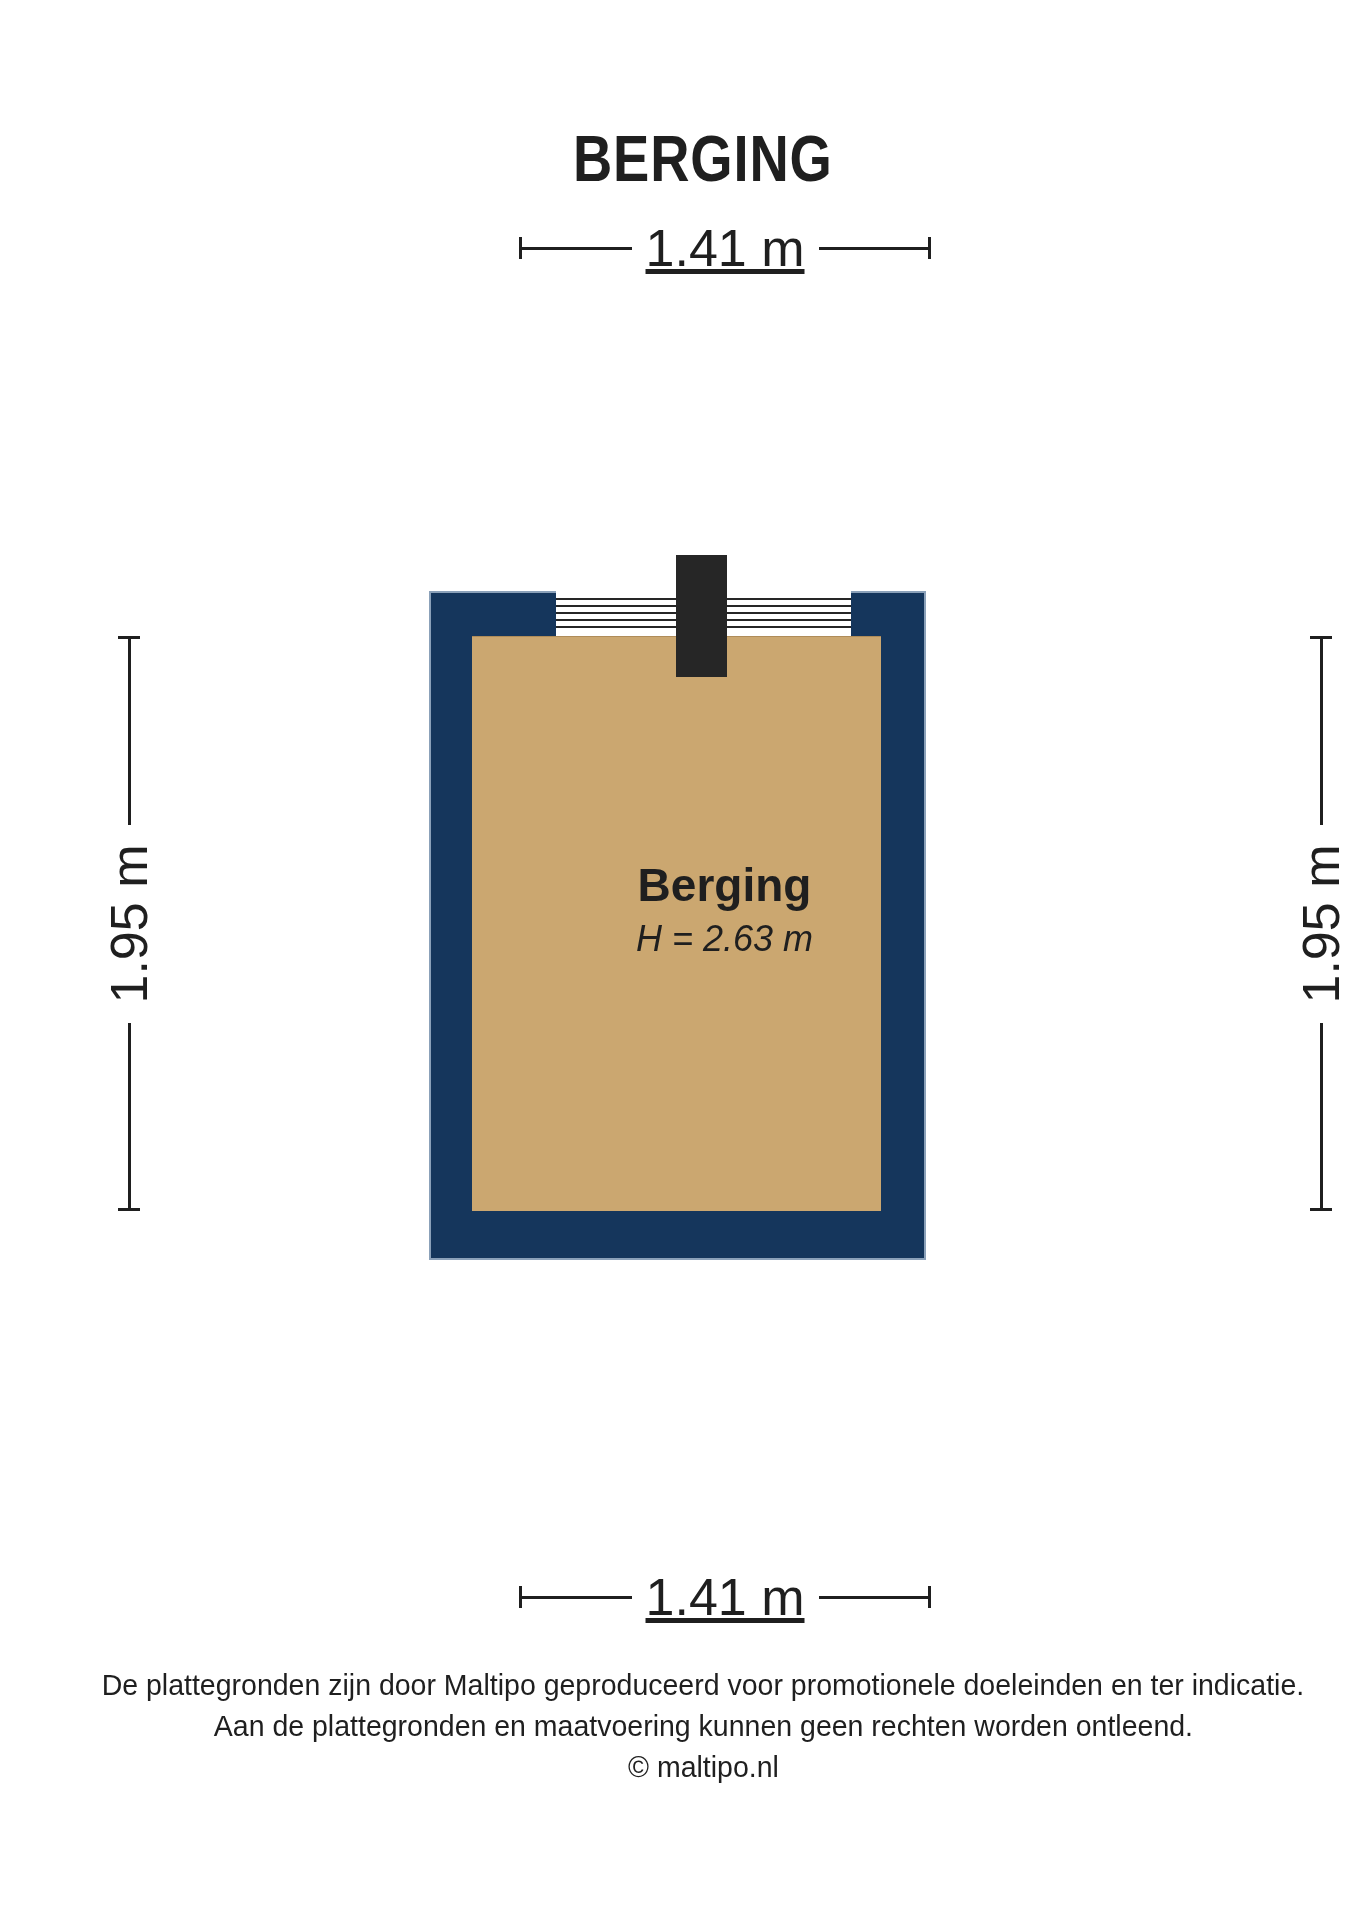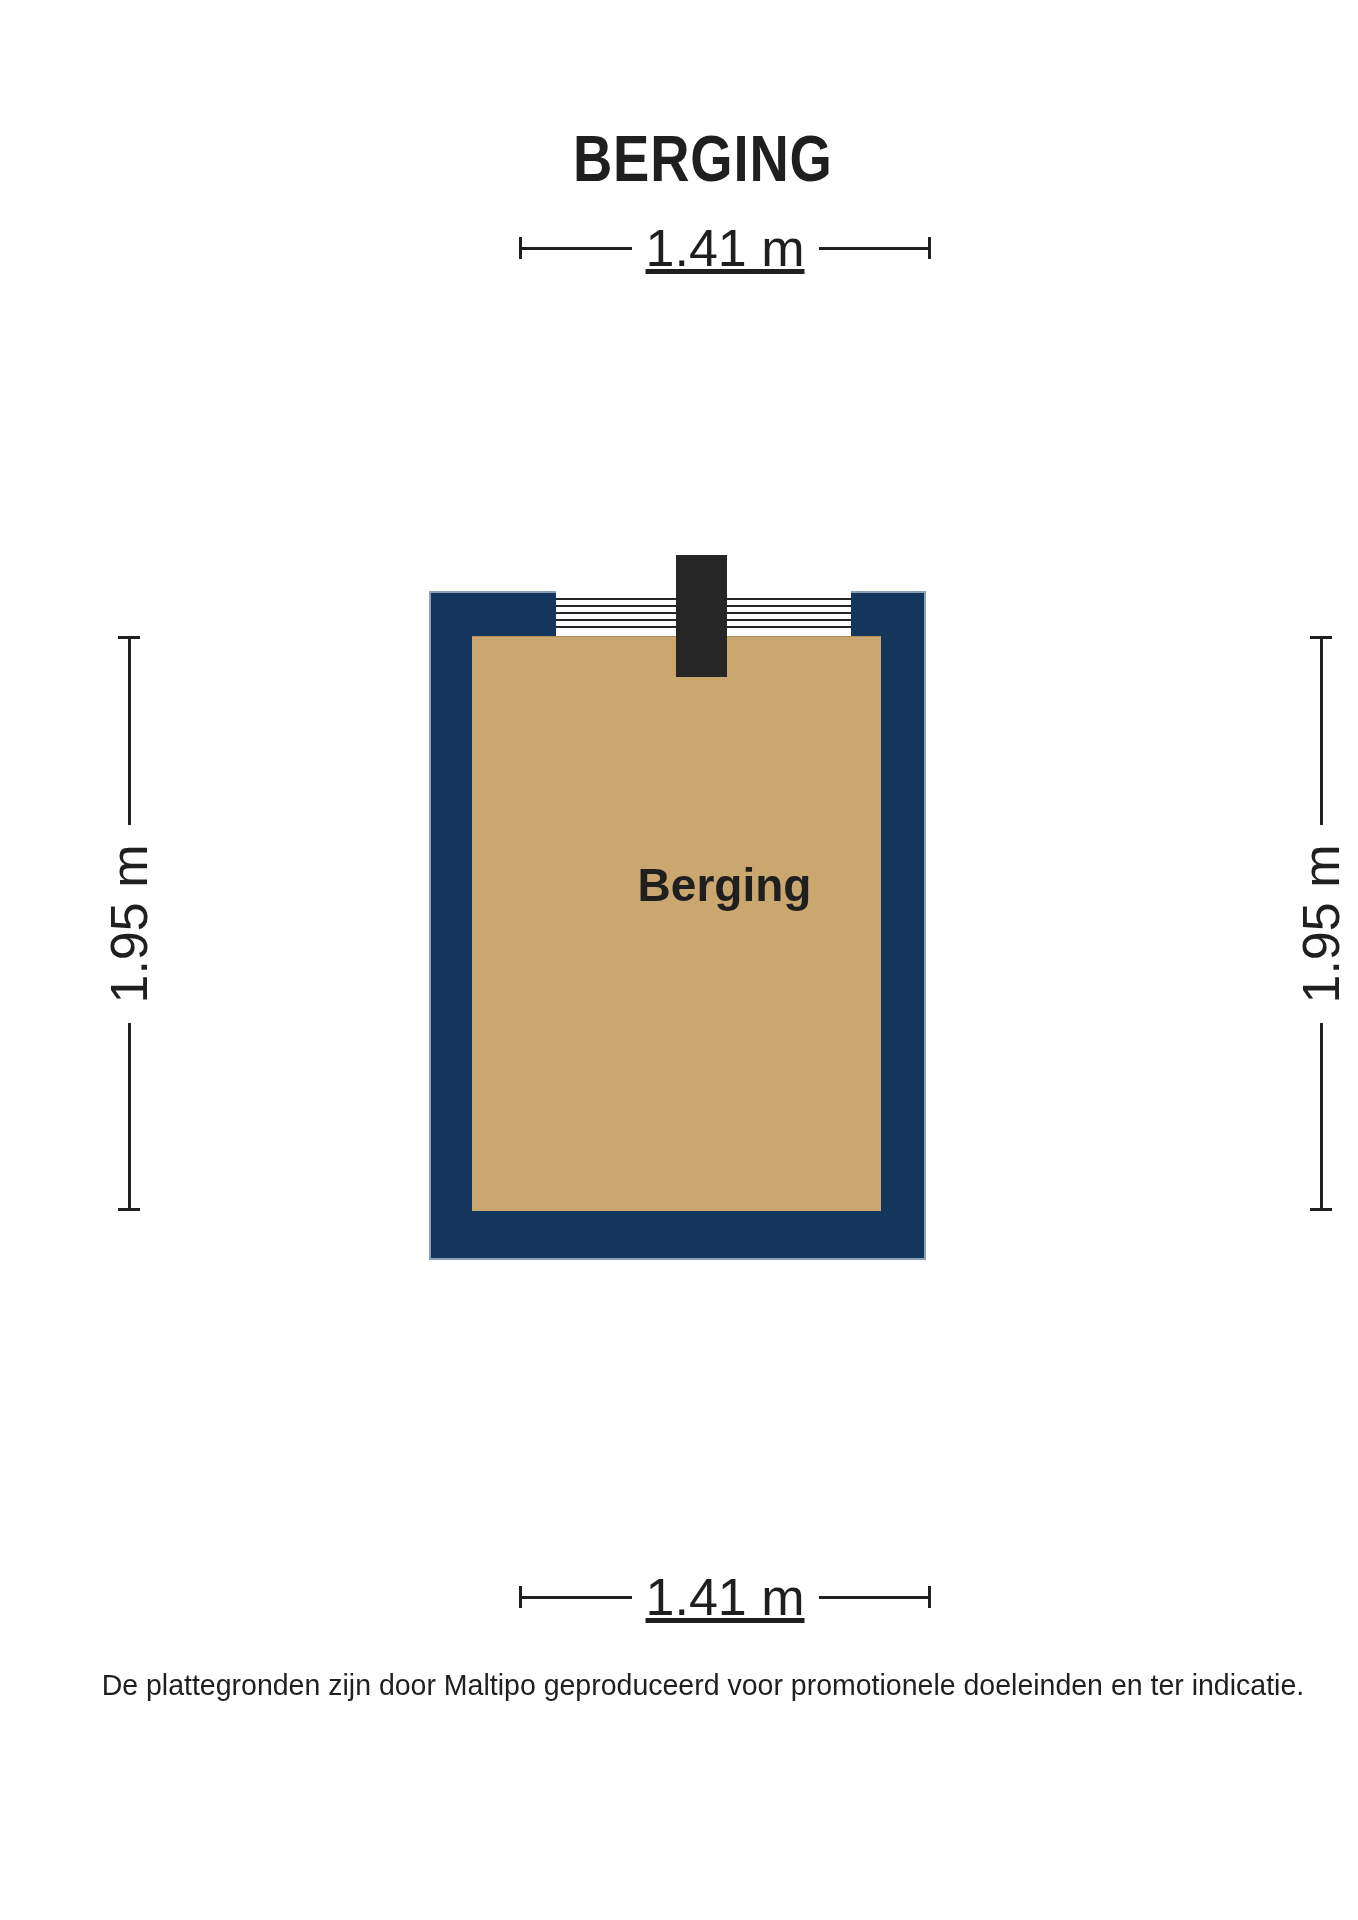--- a/index.html
+++ b/index.html
@@ -102,20 +102,21 @@
 </div>
 
 <div class="abs walls"></div>
 <div class="abs floor"></div>
 <div class="abs door-opening"></div>
 <div class="abs door-threshold"></div>
 <div class="abs door-marker"></div>
 
 <div class="abs room-label-block">
   <div class="room-name">Berging</div>
+  <div class="room-height">H = 2.63 m</div>
 </div>
 
 <div class="abs vdim vdim-left">
   <span class="tick"></span>
   <span class="line"></span>
   <span class="dim-label-box">
     <span class="dim-label">1.95 m</span>
   </span>
   <span class="line"></span>
   <span class="tick"></span>
@@ -134,13 +135,15 @@
 <div class="abs hdim hdim-bottom">
   <span class="tick"></span>
   <span class="line"></span>
   <span class="dim-label">1.41 m</span>
   <span class="line"></span>
   <span class="tick"></span>
 </div>
 
 <div class="abs footer">
   <span class="fline"><span class="squeeze">De plattegronden zijn door Maltipo geproduceerd voor promotionele doeleinden en ter indicatie.</span></span>
+  <span class="fline"><span class="squeeze">Aan de plattegronden en maatvoering kunnen geen rechten worden ontleend.</span></span>
+  <span class="fline"><span class="squeeze">© maltipo.nl</span></span>
 </div>
 
 </body></html>

